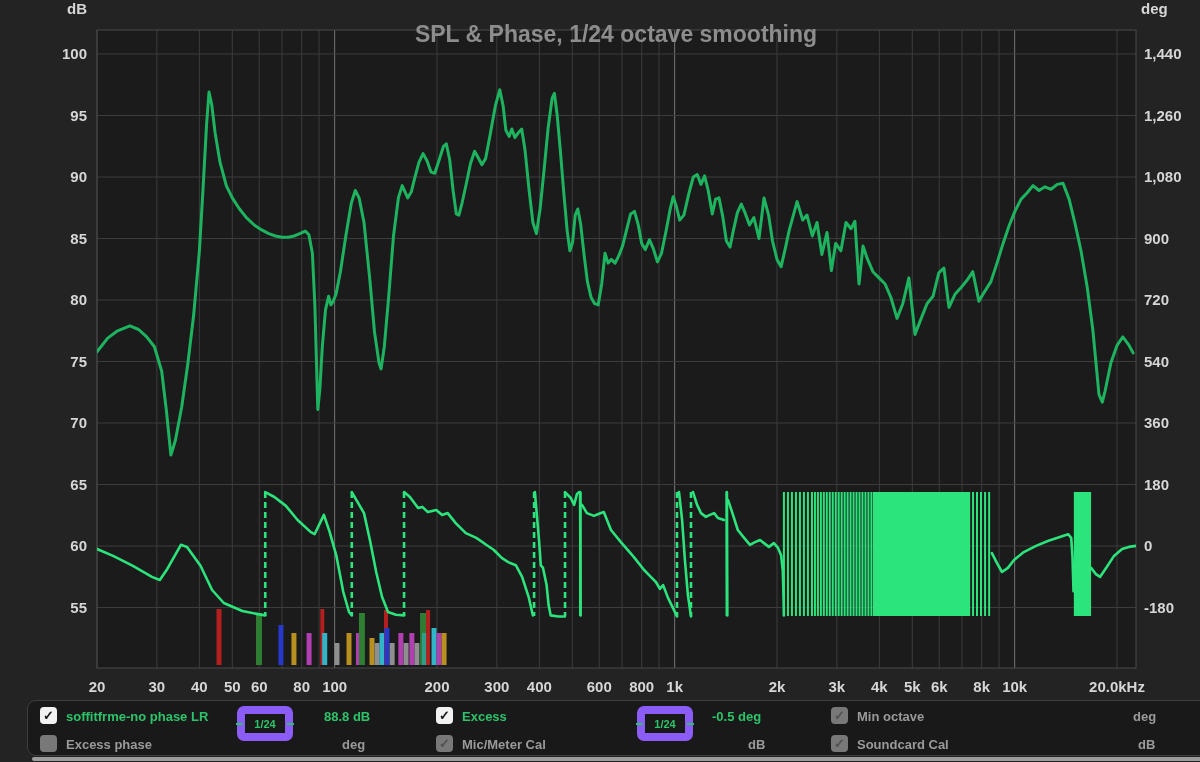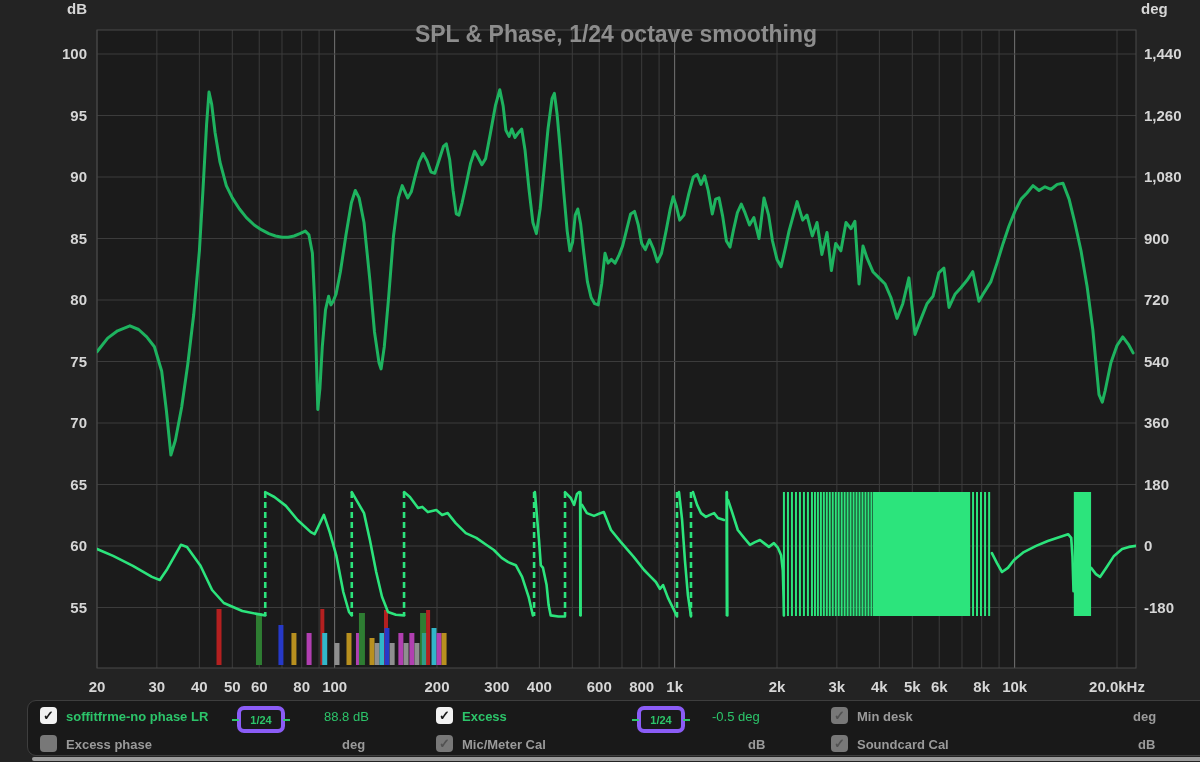--- a/index.html
+++ b/index.html
@@ -8,28 +8,28 @@
   svg text{font-family:"Liberation Sans",sans-serif;}
 
   
   .legend{position:absolute;left:3px;top:700px;width:1193px;height:56px;
           background:#191919;border:1px solid #3e3e3e;border-radius:9px;box-sizing:border-box;}
   .lrow{position:absolute;left:0;width:100%;height:24px;}
   .r1{top:4px}.r2{top:32px}
   .lrow span{position:absolute;white-space:nowrap;}
   .lbl{font-size:13px;font-weight:bold;color:#9a9a9a;top:4px;}
   .green{color:#2cc46a;}
-  .val{font-size:13px;font-weight:normal;top:4px;}
+  .val{font-size:13px;font-weight:bold;top:4px;}
   .unit{font-size:13px;font-weight:bold;color:#9a9a9a;top:4px;}
   .cb{top:2px;width:17px;height:17px;border-radius:4px;background:#787878;
       display:inline-flex;align-items:center;justify-content:center;}
   .cb.on{background:#f2f2f2;}
   .cb .ck{font-size:13px;font-weight:bold;color:#1a1a1a;line-height:17px;}
   .cb.dis .ck{color:#525252;}
-  .badge{top:1px;width:40px;height:19px;border:4px solid #8b5cf6;border-radius:7px;
+  .badge{top:1px;width:40px;height:19px;border:8px solid #8b5cf6;border-radius:7px;
          display:inline-flex;align-items:center;justify-content:center;
          font-size:11px;font-weight:bold;color:#2cc46a;}
   .badge:before,.badge:after{content:"";position:absolute;top:9px;width:7px;height:2px;background:#2cc46a;}
   .badge:before{left:-9px}.badge:after{right:-9px}
   .frac{font-size:11px;font-weight:bold;color:#2cc46a;letter-spacing:0px;}
 
   .bottom-strip{position:absolute;left:8px;top:757px;width:1184px;height:4px;
                 background:#9c9c9c;border-radius:2px;}
 </style>
 </head>
@@ -242,21 +242,21 @@
         </span>
       <span class="lbl green" style="left:434px">Excess</span>
       <span class="badge" style="left:609px">
           <span class="frac">1/24</span>
         </span>
       <span class="val green" style="left:684px">-0.5 deg</span>
 
       <span class="cb dis" style="left:803px">
           <span class="ck">✓</span>
         </span>
-      <span class="lbl" style="left:829px">Min desk</span>
+      <span class="lbl" style="left:829px">Min octave</span>
       <span class="unit" style="left:1105px">deg</span>
     </div>
     <div class="lrow r2">
       <span class="cb off" style="left:12px"></span>
       <span class="lbl" style="left:38px">Excess phase</span>
       <span class="unit" style="left:314px">deg</span>
 
       <span class="cb dis" style="left:408px">
           <span class="ck">✓</span>
         </span>

